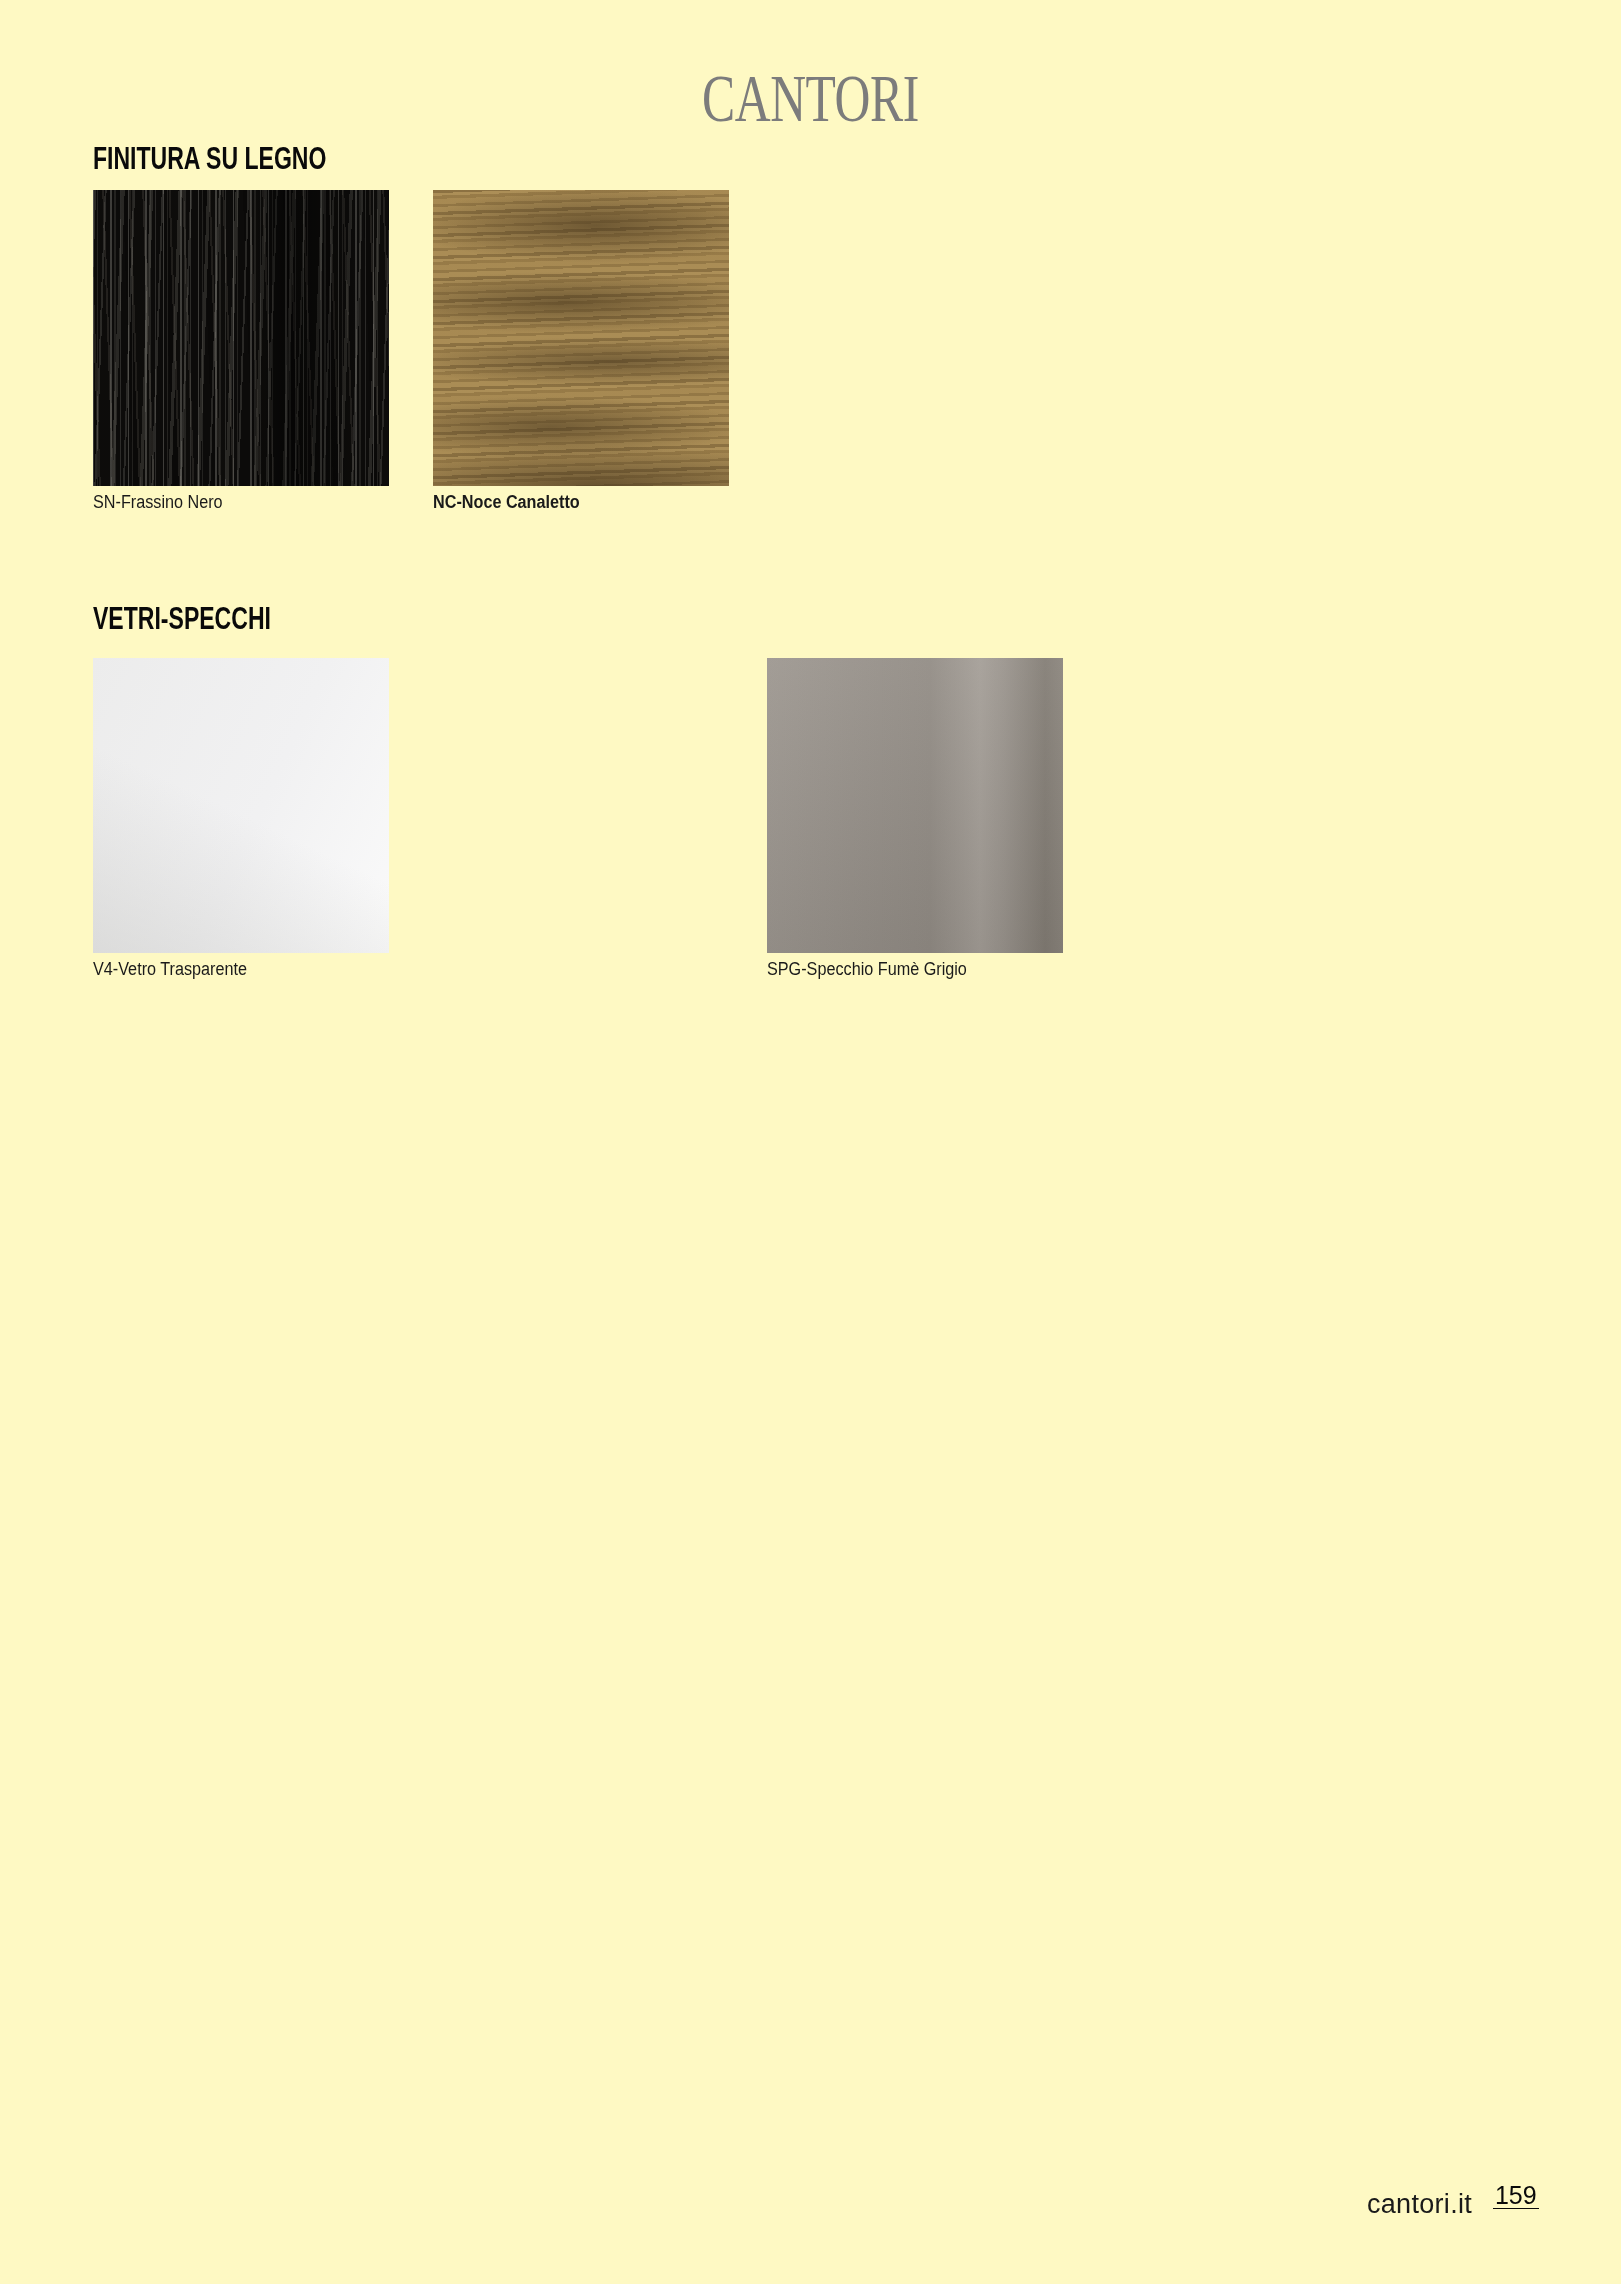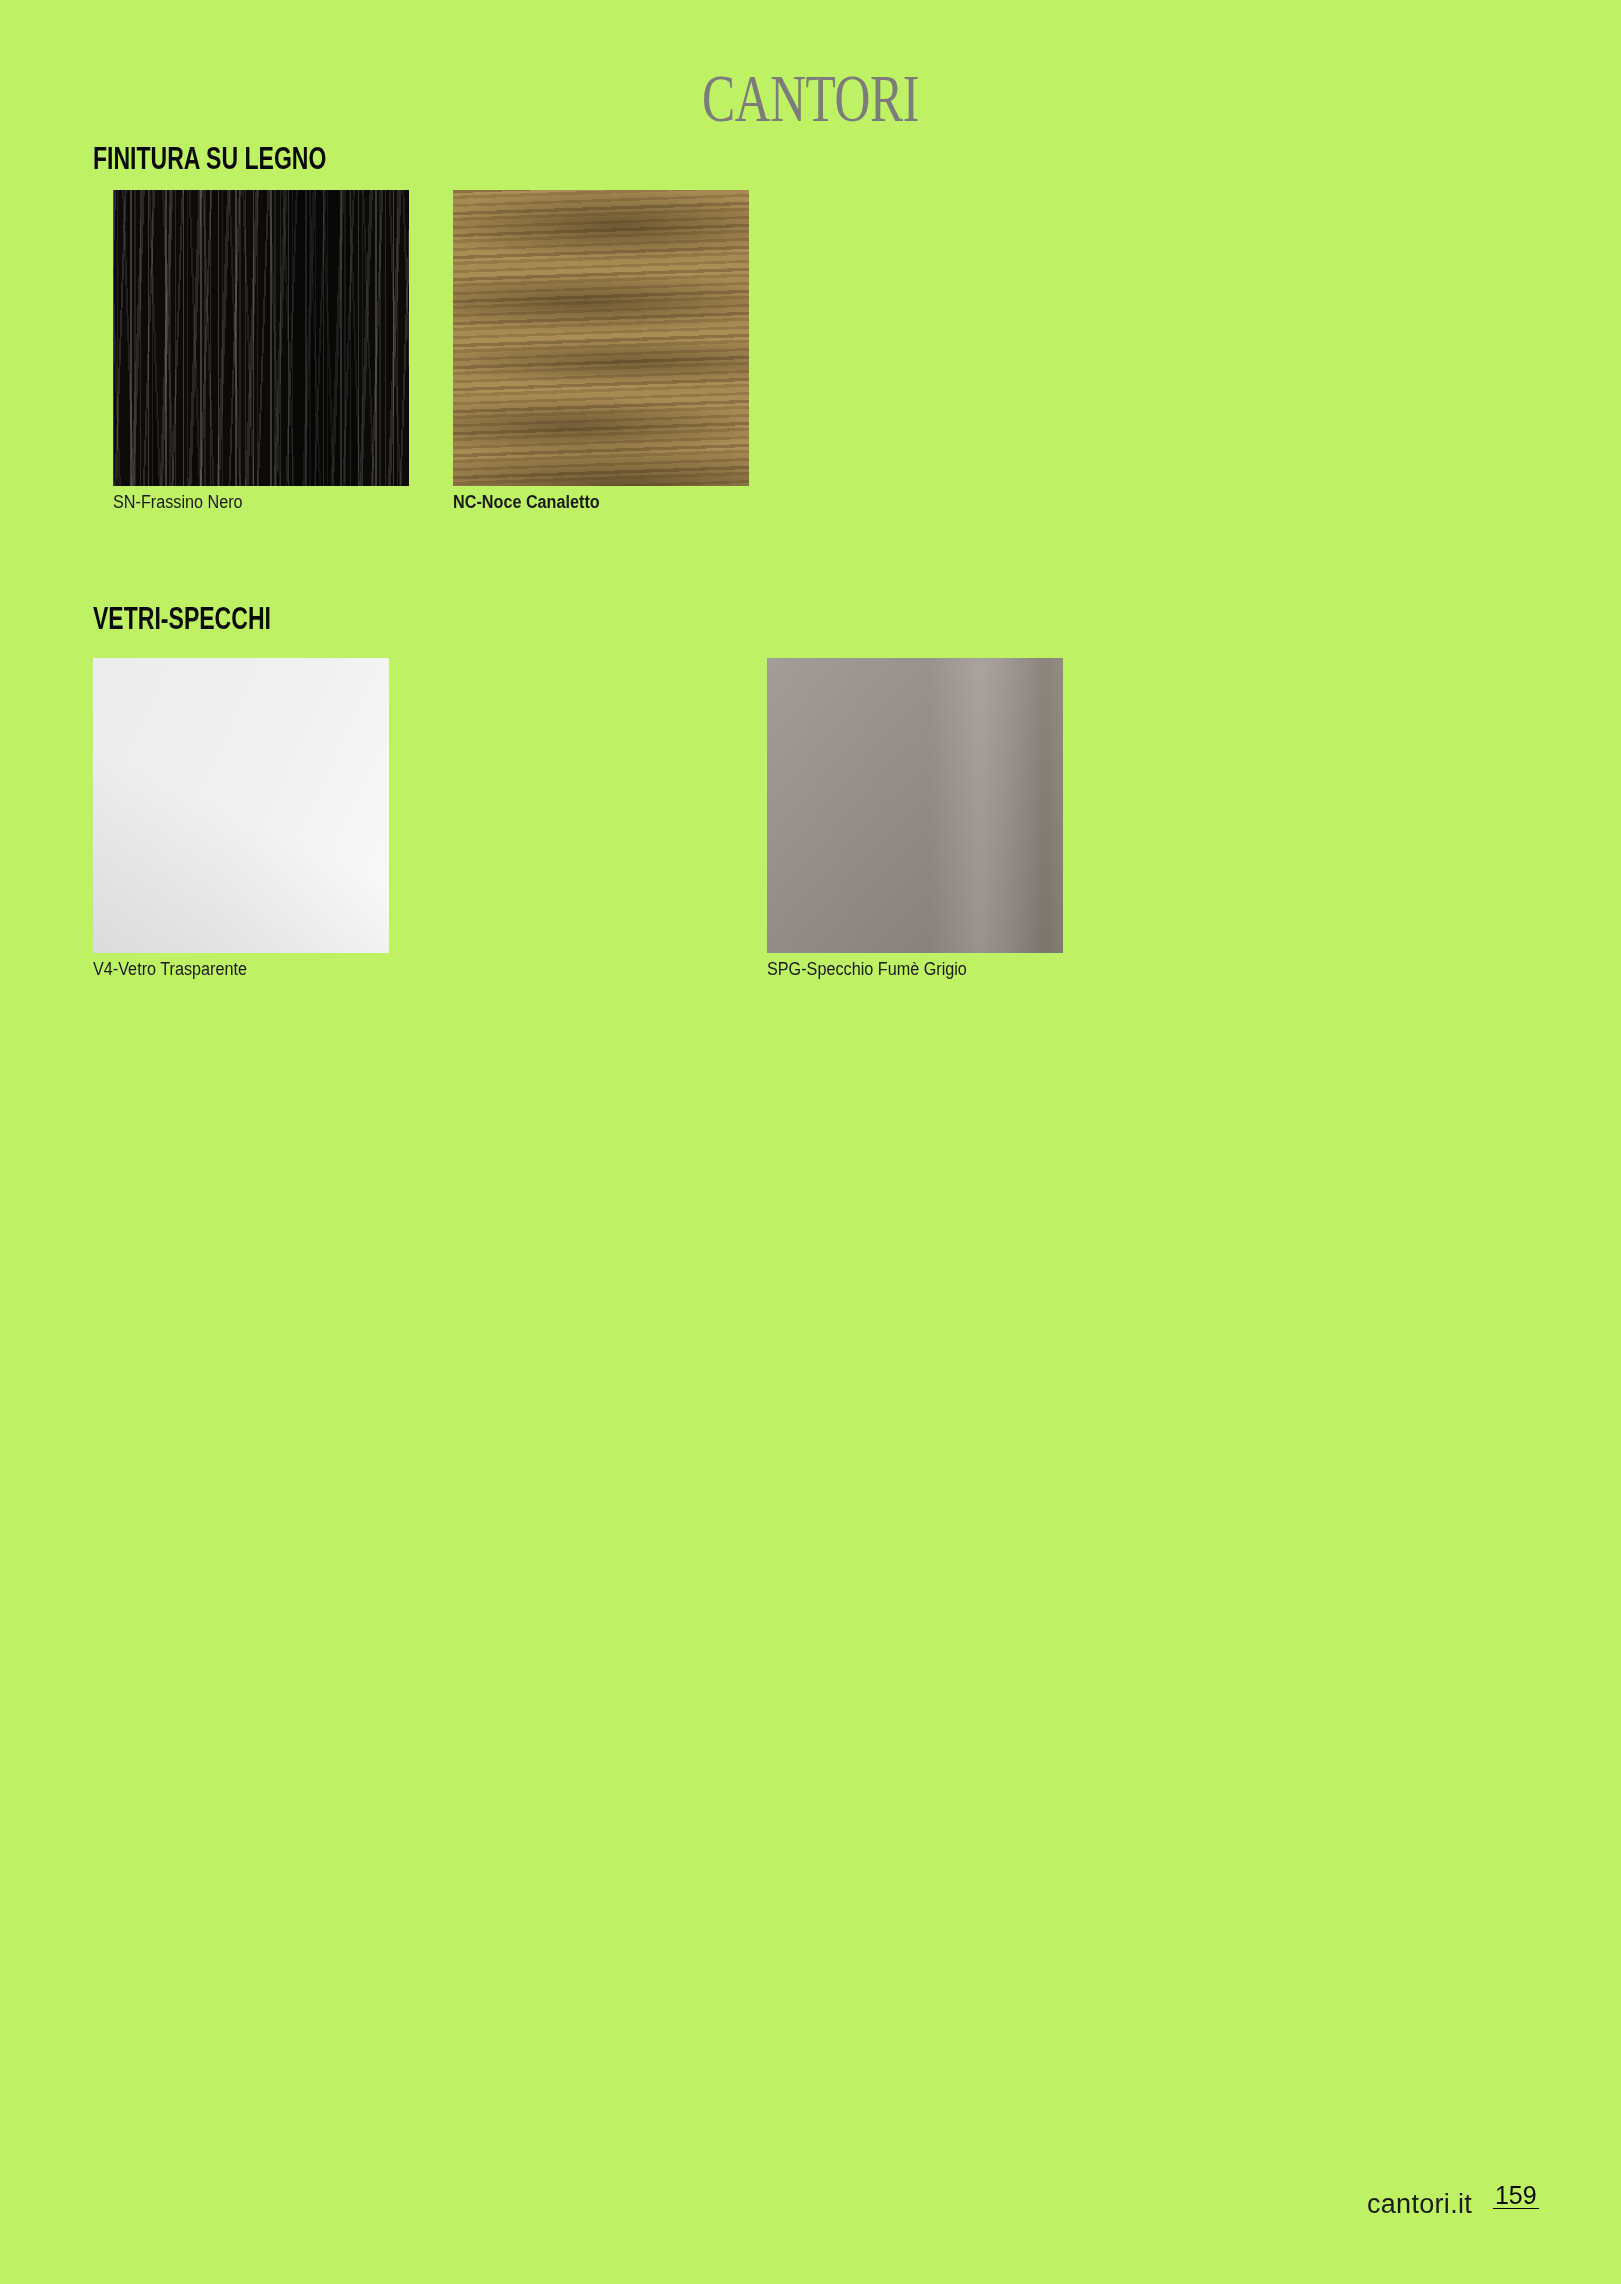--- a/index.html
+++ b/index.html
@@ -1,20 +1,20 @@
 <!DOCTYPE html>
 <html style="font-size:10.4px"><head>
 <meta charset="utf-8">
 <style>
   html,body{margin:0;padding:0;background:#ffffff;}
   .page{
     position:relative;
     width:1621px;
     height:2284px;
-    background:#bef264;
+    background:#fef9c3;
     overflow:hidden;
     font-family:"Liberation Sans", sans-serif;
   }
   
   .logo-wrap{
     position:absolute;
     left:0; right:0; top:64px;
     text-align:center;
     line-height:1;
   }
@@ -66,21 +66,21 @@
     white-space:nowrap;
   }
   .swatch-label .cond{
     display:inline-block;
     transform:scaleX(0.9);
     transform-origin:0 50%;
   }
   .col1{left:93px;}
   .col2{left:433px;font-weight:bold;}
   .col3{left:767px;}
-  .row1{top:190px;margin-left:20px;}
+  .row1{top:190px;}
   .row2{top:658px;}
   
   .tx-frassino{
     background-color:#141210;
     background-image:
       linear-gradient(90deg, rgba(0,0,0,0) 0%, rgba(0,0,0,0) 52%, rgba(0,0,0,0.45) 66%, rgba(0,0,0,0.22) 80%, rgba(0,0,0,0) 92%),
       repeating-linear-gradient(90deg,
         rgba(168,166,158,0.32) 0 1.3px,
         rgba(20,18,16,0) 1.3px 3.9px,
         rgba(120,118,110,0.22) 3.9px 5.2px,

